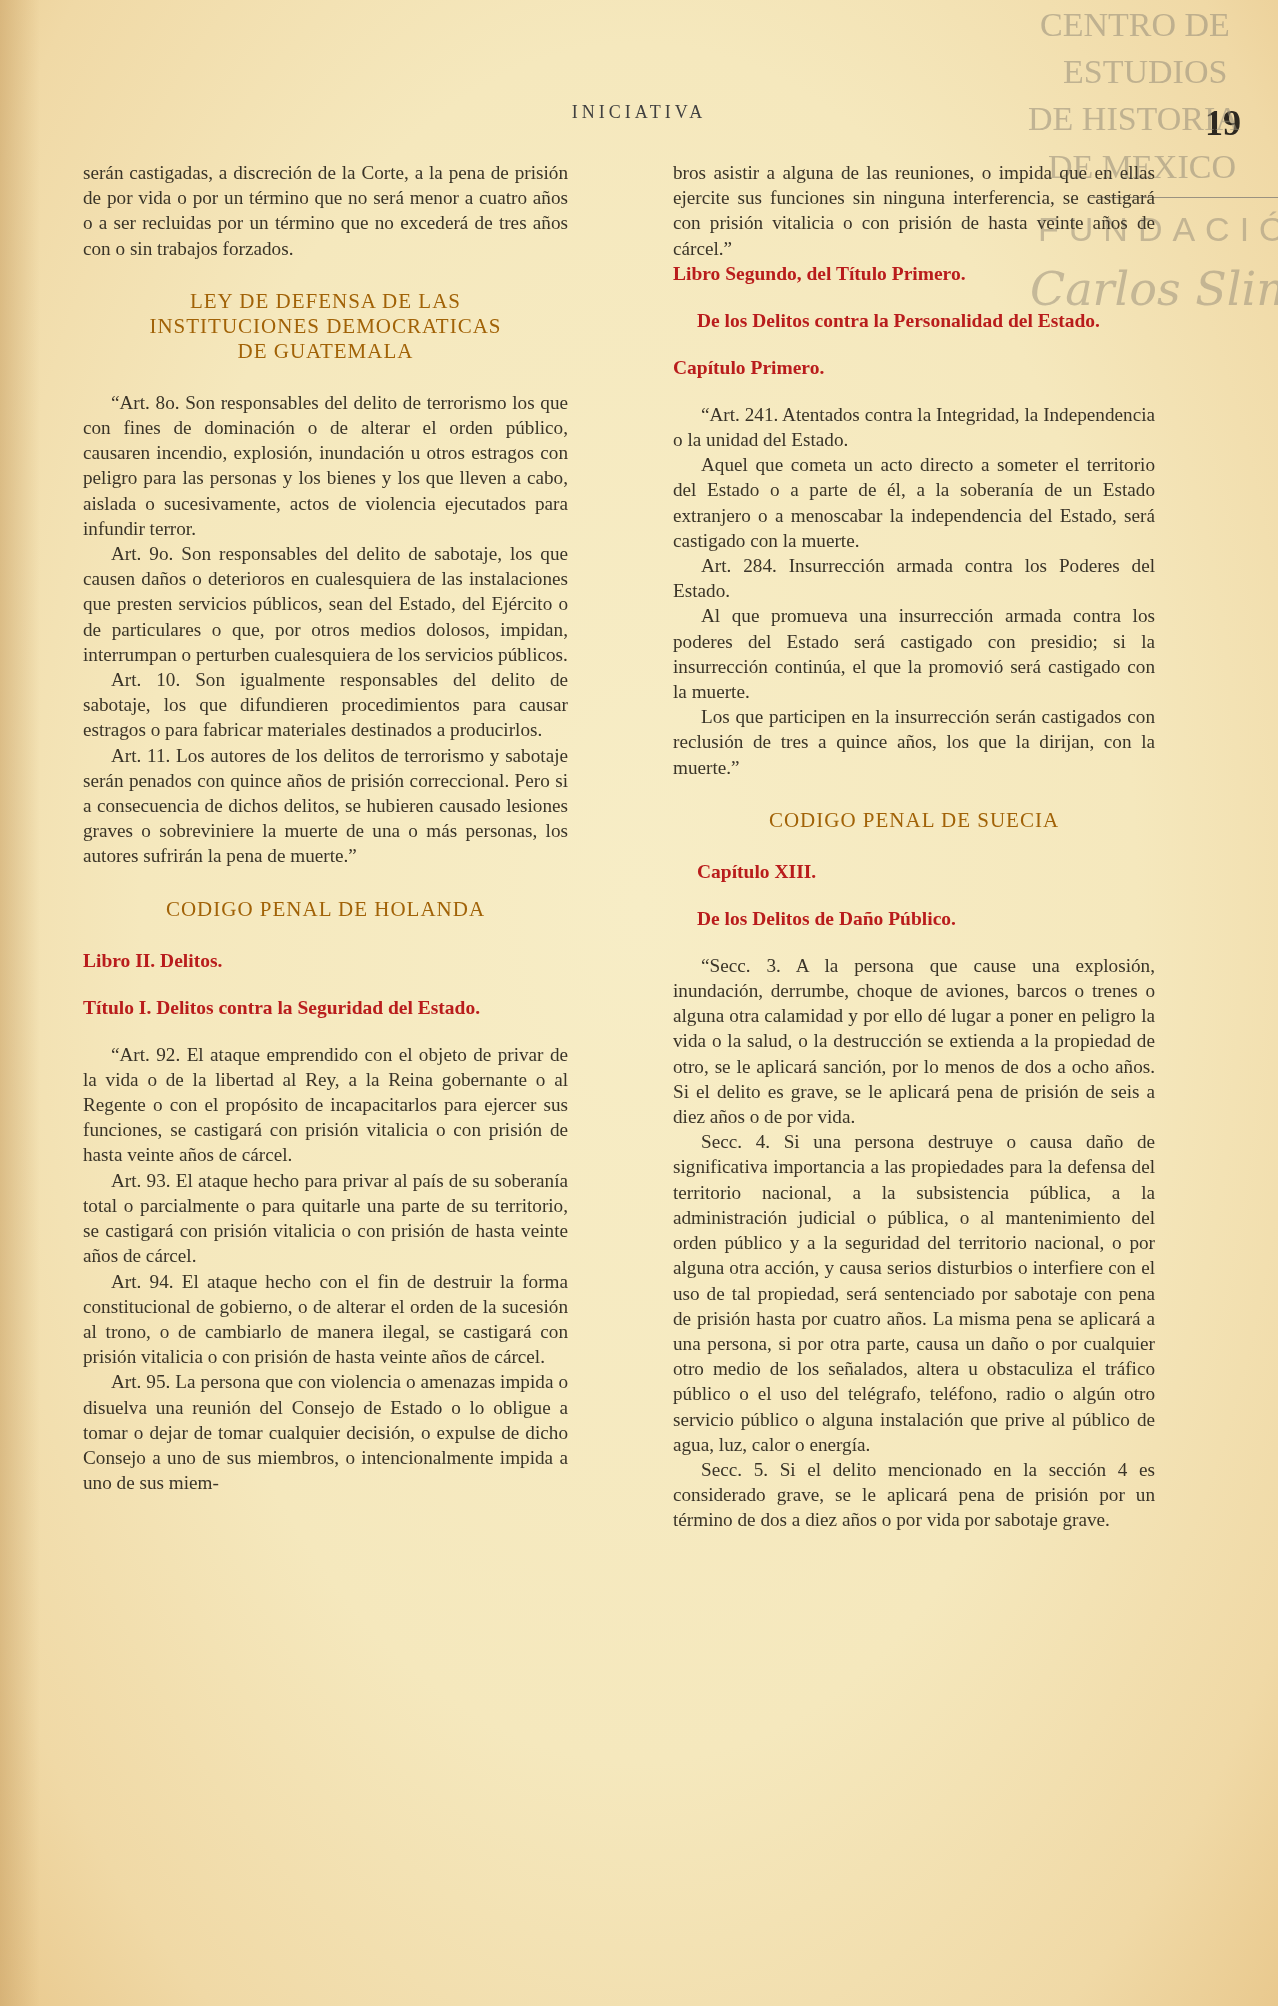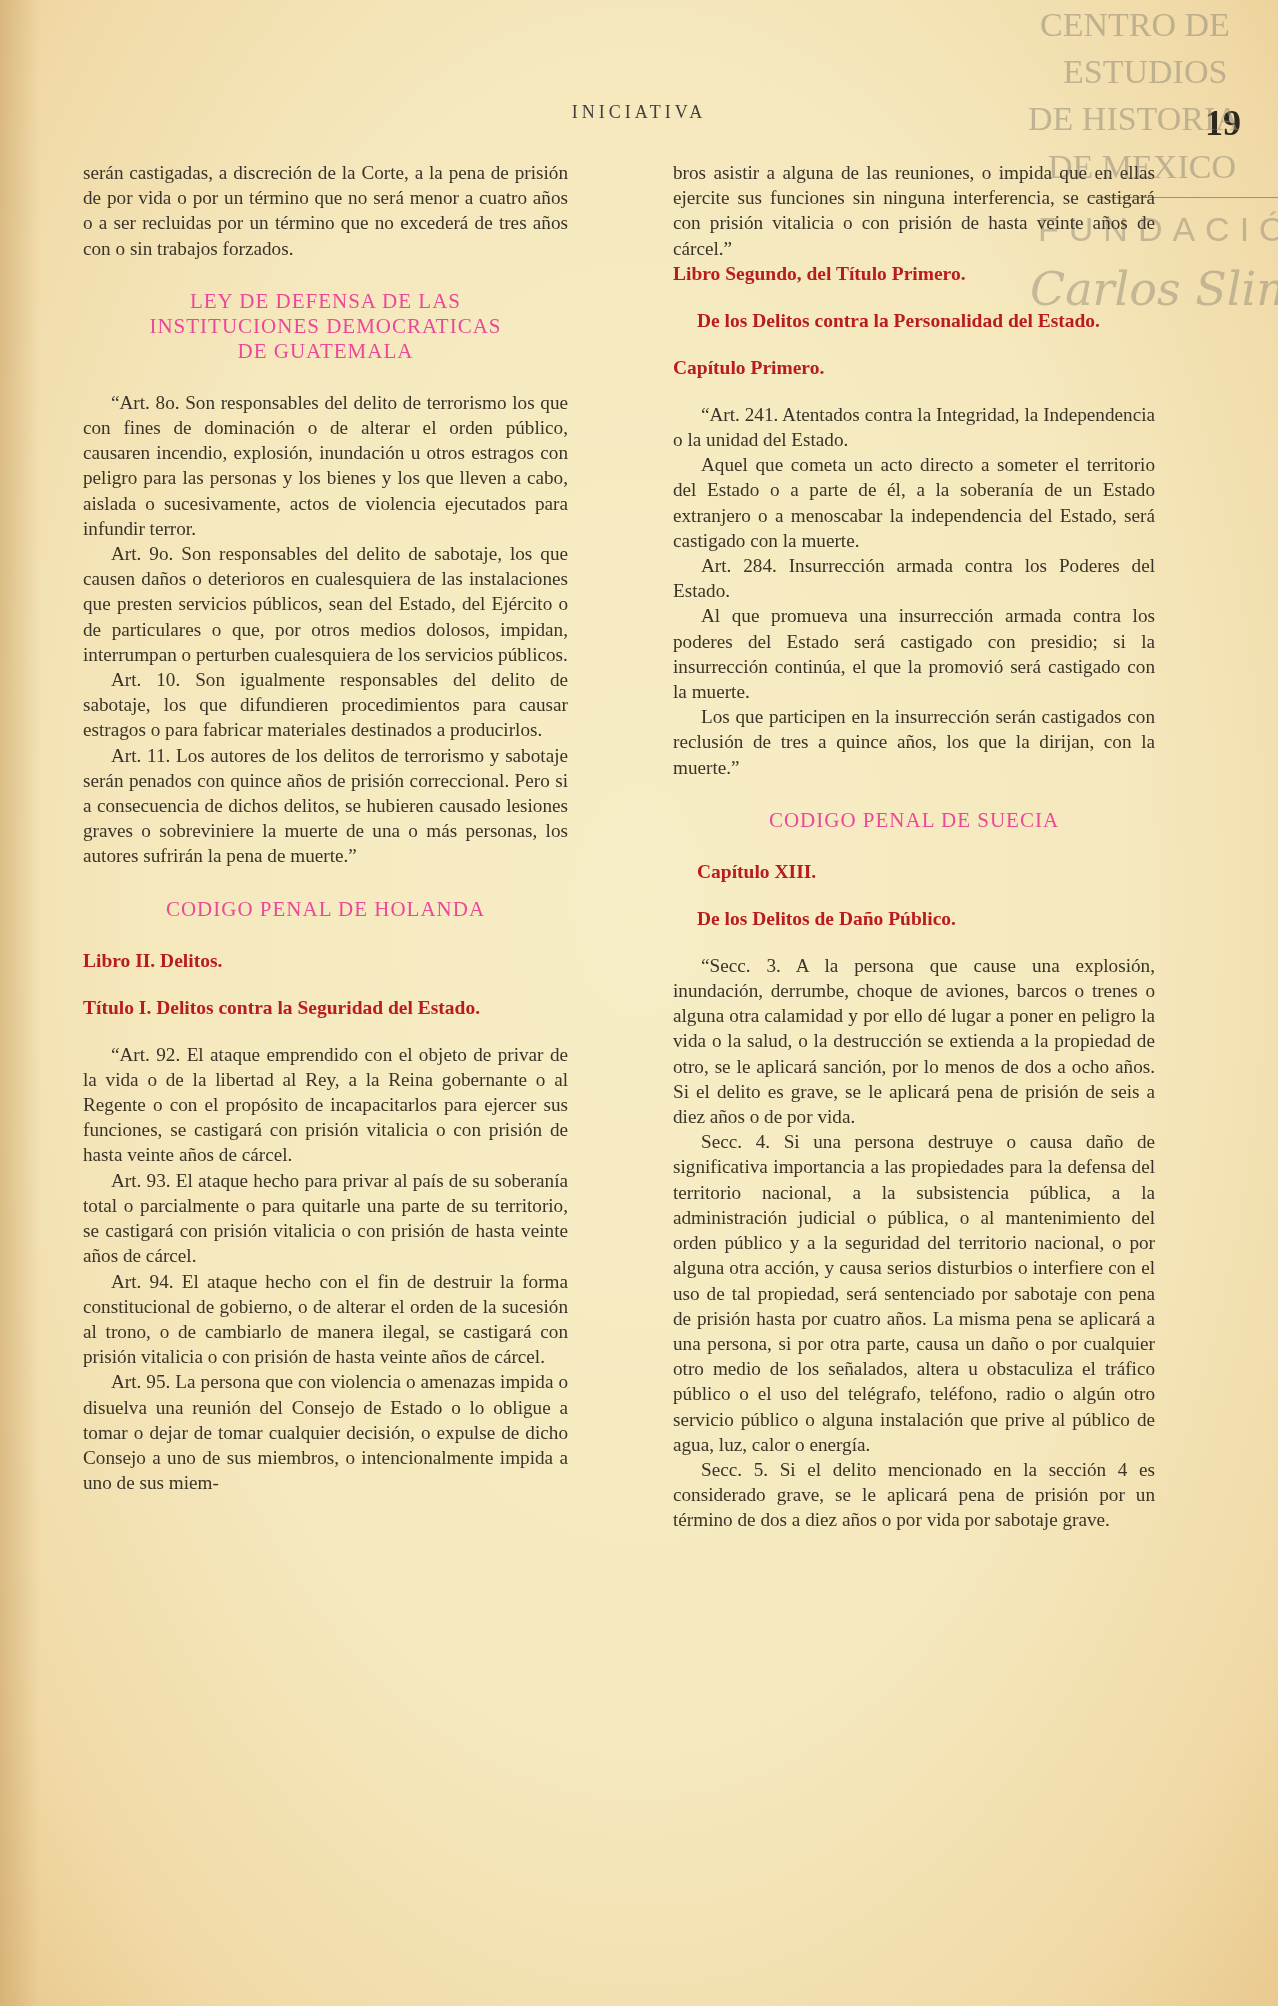--- a/index.html
+++ b/index.html
@@ -24,21 +24,21 @@
     position: absolute; top: 160px; width: 485px;
     font-size: 19.2px; line-height: 25.2px; text-align: justify;
     hyphens: manual;
   }
   .col-left { left: 83px; }
   .col-right { left: 673px; width: 482px; }
   .col p { margin: 0; text-indent: 0; }
   .col p.indent { text-indent: 28px; }
   .heading {
     text-align: center; font-size: 21px; line-height: 25px; letter-spacing: 1px;
-    margin: 28px 0 26px 0; color: #ec4899;
+    margin: 28px 0 26px 0; color: #a16207;
   }
   .subhead {
     font-weight: bold; font-size: 19.5px; line-height: 25px; margin: 0 0 22px 0; text-align: left; color: #b91c1c;
   }
   .subhead.indent { text-indent: 24px; }
   .rule {
     position: absolute; left: 1090px; top: 197px; width: 188px; height: 1px; background: #9b9280;
   }
   .watermark {
     position: absolute; color: rgba(150,140,120,0.55); text-align: center;

